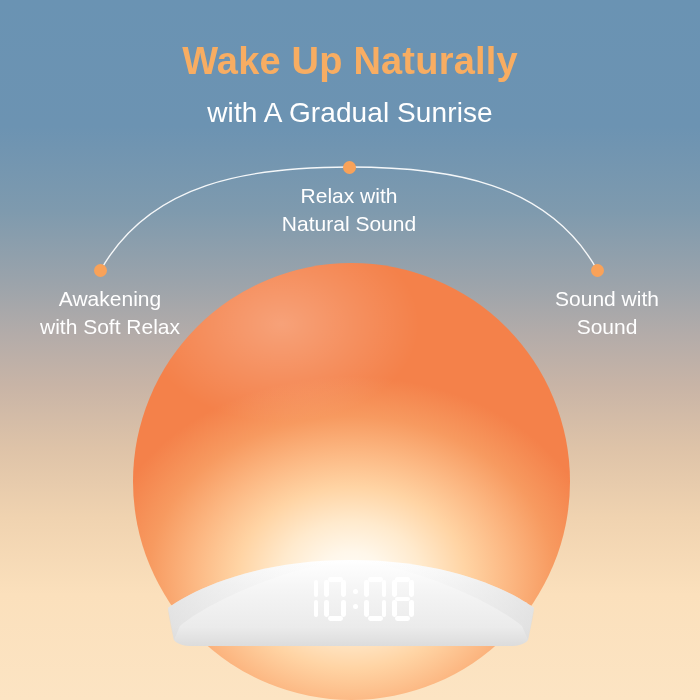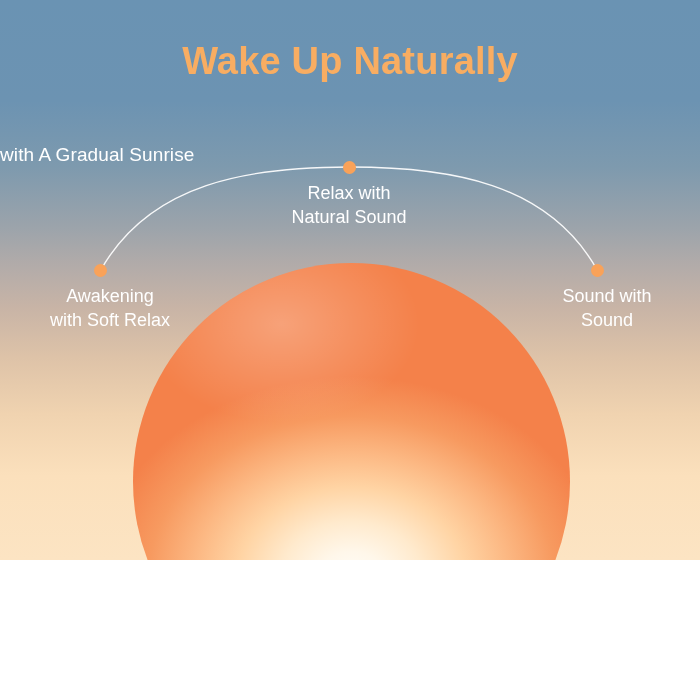--- a/index.html
+++ b/index.html
@@ -3,21 +3,21 @@
 <meta charset="utf-8">
 <style>
   html, body {
     margin: 0;
     padding: 0;
     background: #ffffff;
   }
   #stage {
     position: relative;
     width: 700px;
-    height: 560px;
+    height: 700px;
     overflow: hidden;
     font-family: "Liberation Sans", sans-serif;
     background: linear-gradient(to bottom,
       #6a93b3 0%,
       #6c93b2 18%,
       #7e9aae 30%,
       #9aa3ab 40%,
       #b4aca9 48%,
       #c8b4a6 55%,
       #dec3a8 64%,
@@ -37,25 +37,25 @@
     font-weight: bold;
     color: #f8ad62;
     letter-spacing: 0.2px;
     line-height: 1.05;
   }
   .subhead {
     position: absolute;
     left: 0;
     right: 0;
     top: 97px;
-    font-size: 19px;
+    text-align: center;
+    font-size: 28px;
     font-weight: normal;
     color: #ffffff;
     letter-spacing: 0.1px;
-    margin-top: 47px;
   }
 
   
   .arc-layer {
     position: absolute;
     left: 0;
     top: 0;
     width: 700px;
     height: 700px;
     pointer-events: none;
@@ -70,21 +70,21 @@
     background: #f9a259;
   }
   .dot-left   { left: 94px;  top: 264px; }
   .dot-center { left: 343px; top: 161px; }
   .dot-right  { left: 591px; top: 264px; }
 
   
   .callout {
     position: absolute;
     color: #ffffff;
-    font-size: 18px;
+    font-size: 21px;
     line-height: 1.32;
     text-align: center;
     white-space: nowrap;
   }
   .callout-left   { left: 20px;  top: 285px; width: 180px; }
   .callout-center { left: 259px; top: 182px; width: 180px; }
   .callout-right  { left: 517px; top: 285px; width: 180px; }
 
   
   .dome {

